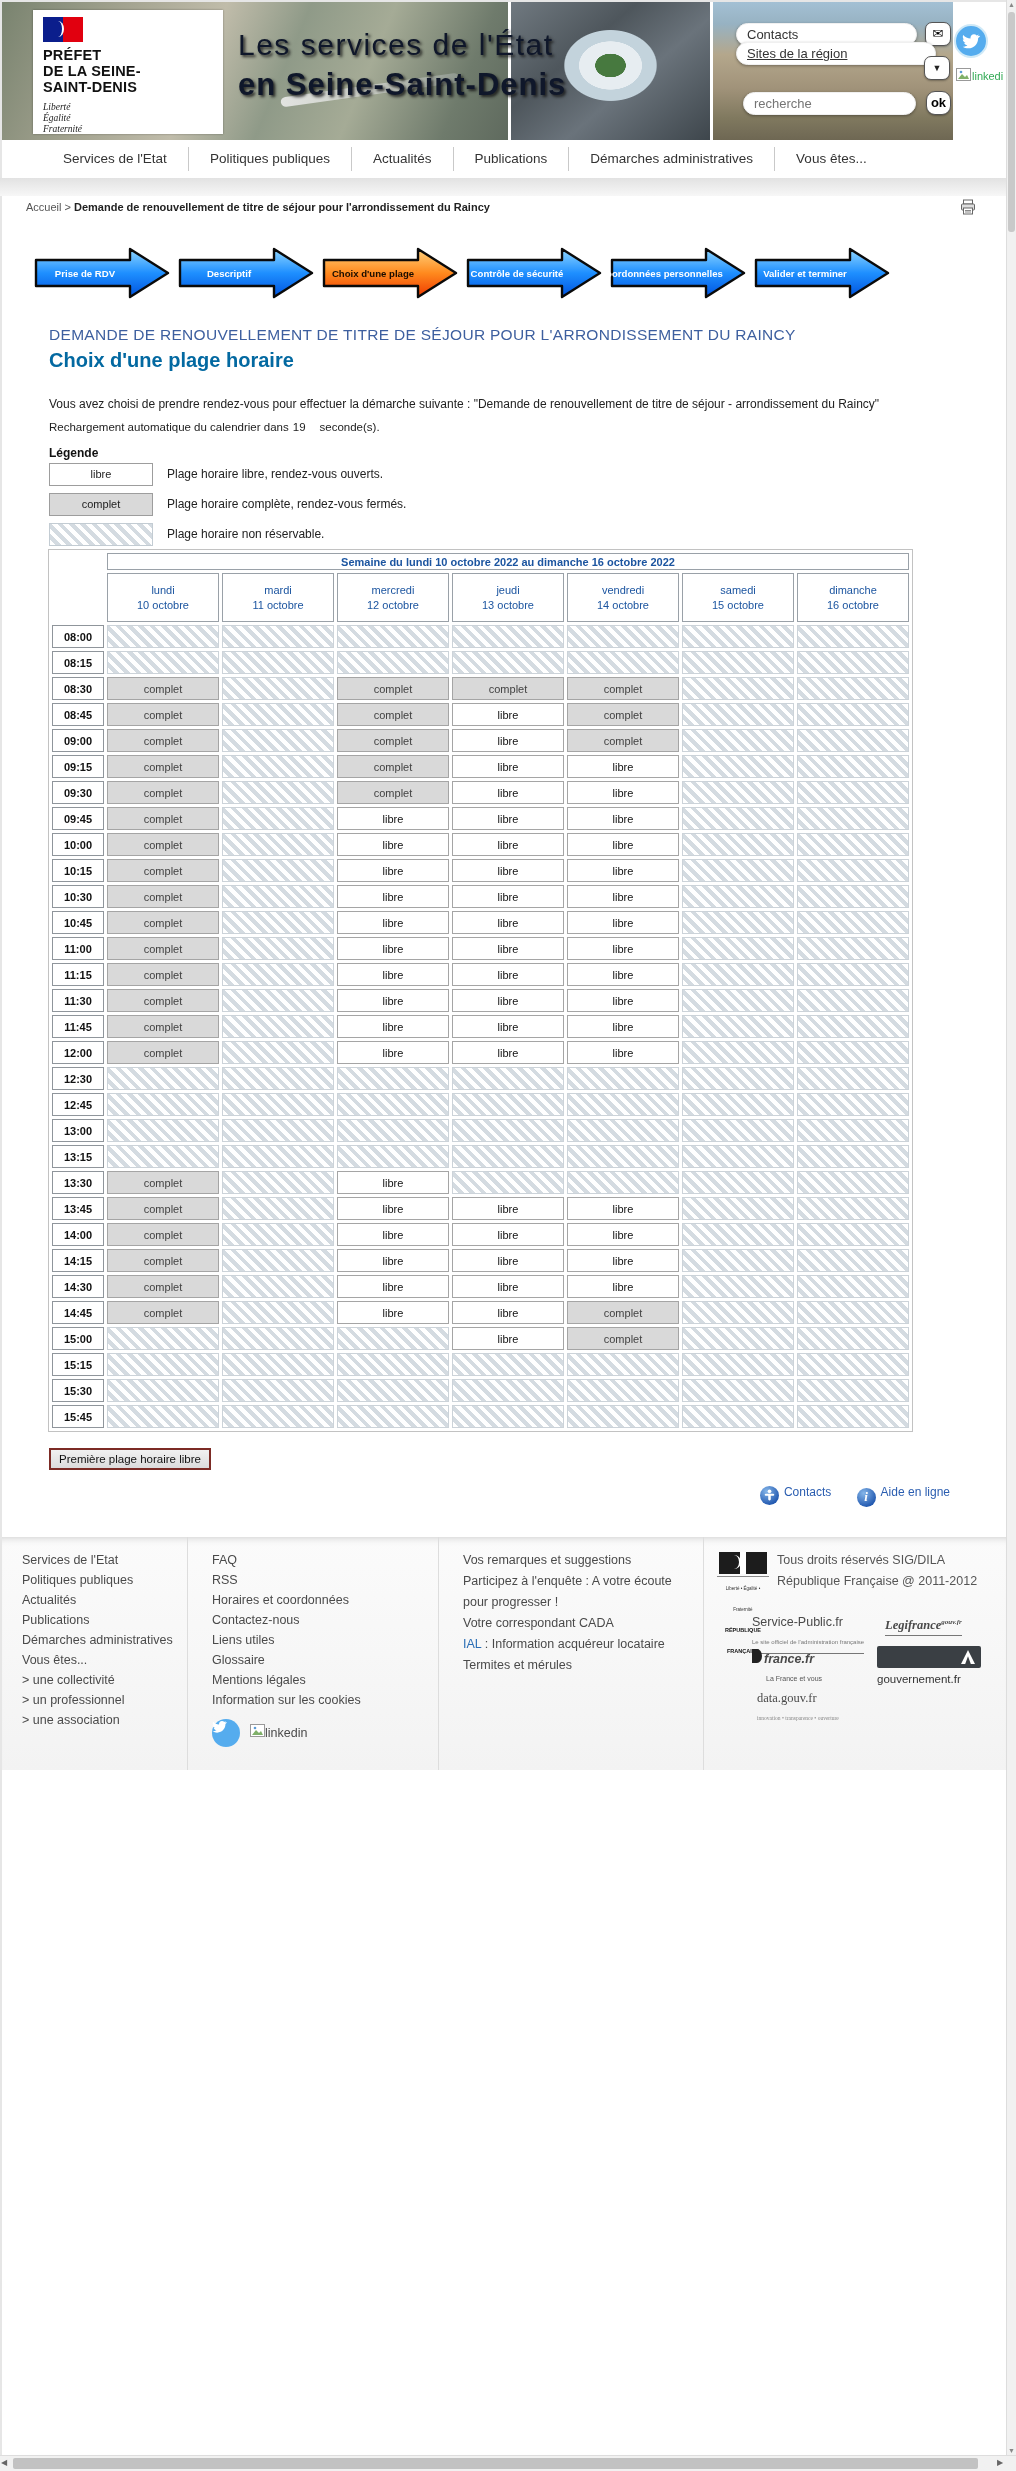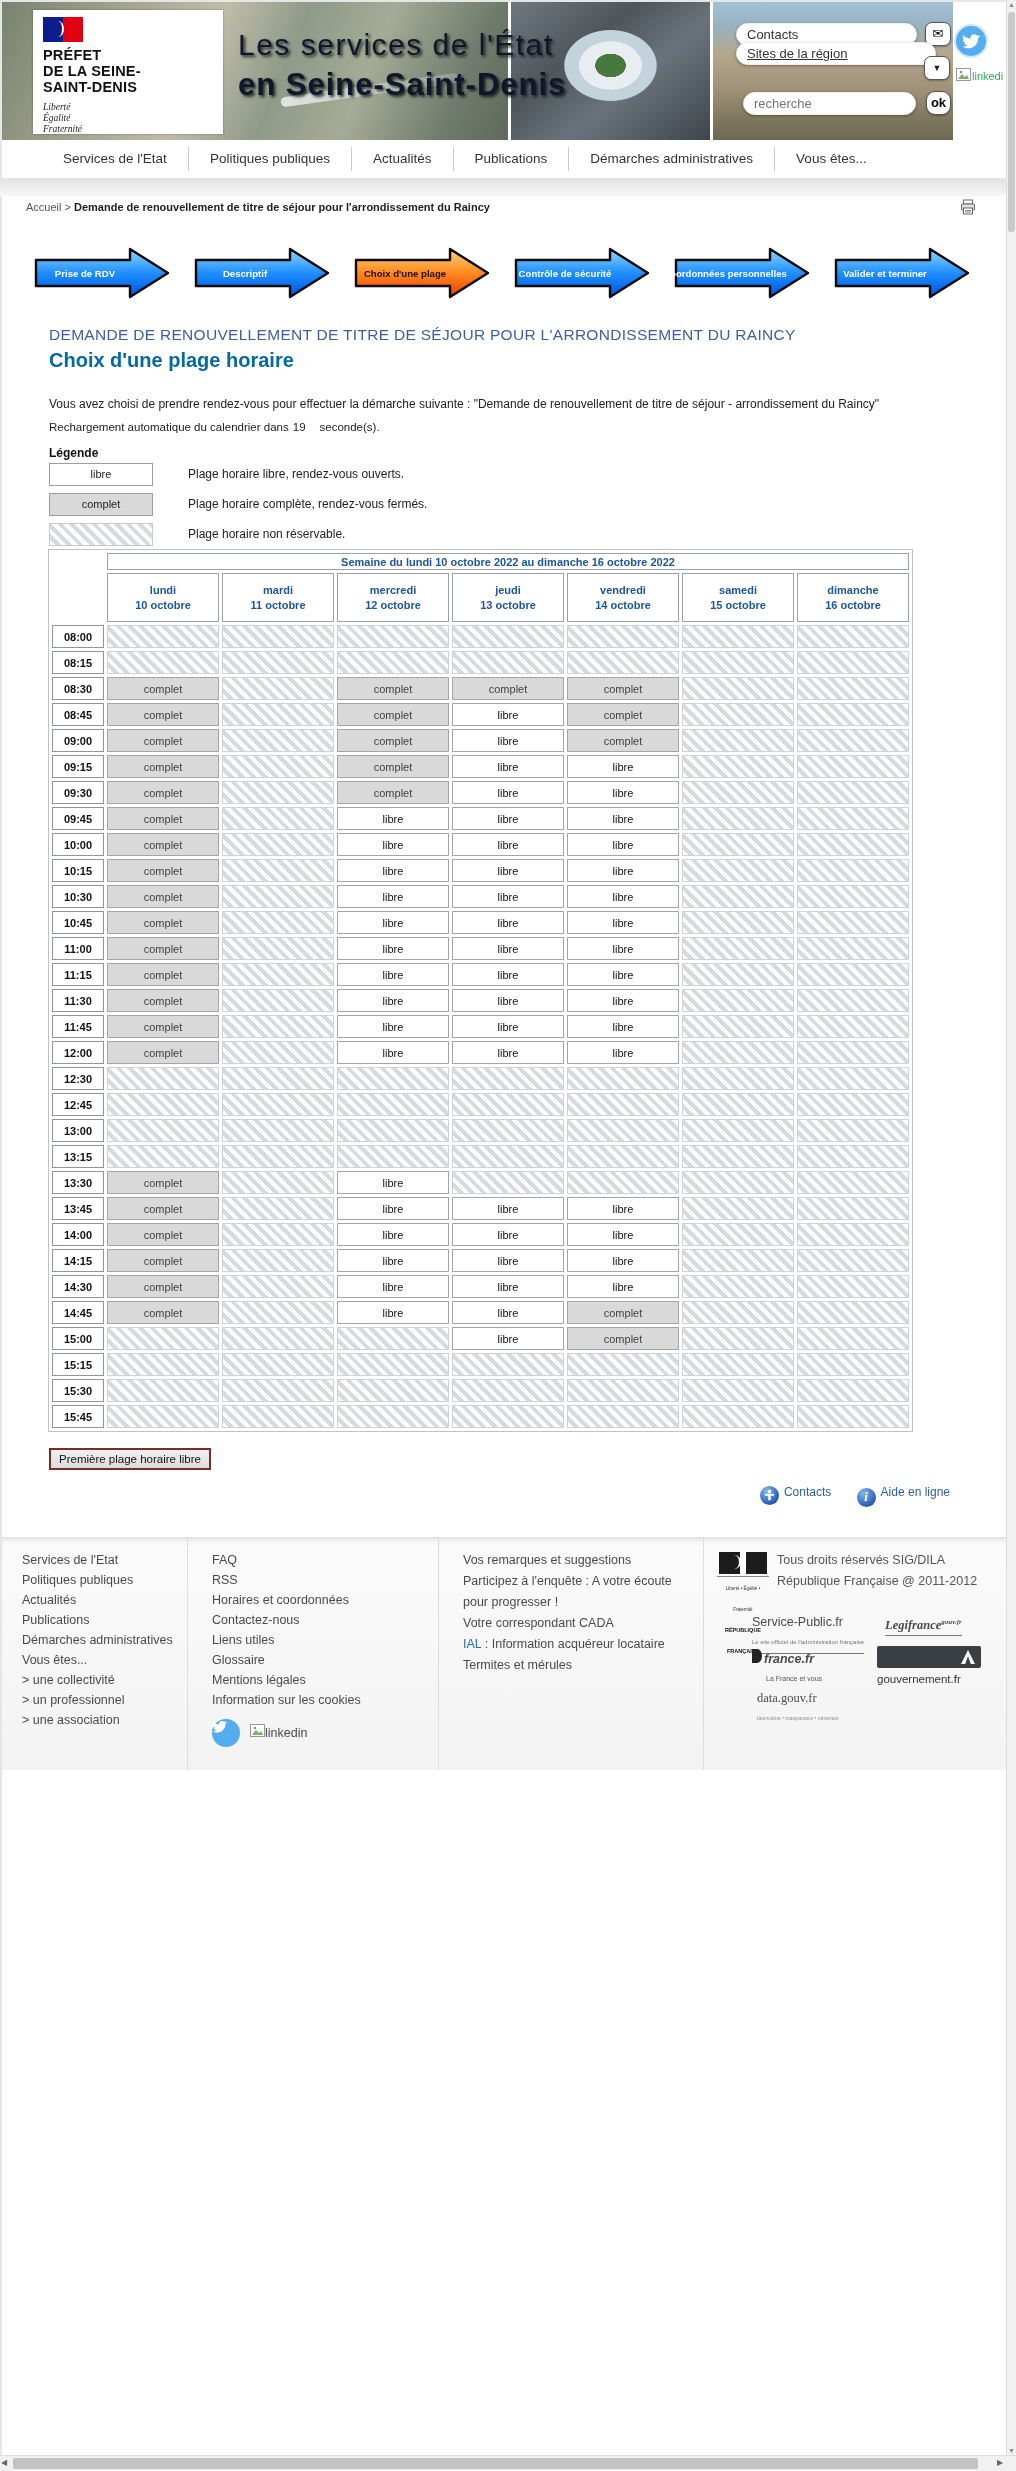--- a/index.html
+++ b/index.html
@@ -52,41 +52,41 @@
   .nav-item { font-size:13.5px; color:#333; text-decoration:none; padding:0 21px; line-height:24px; white-space:nowrap; }
   .nav-item + .nav-item { border-left:1px solid #c9c9c9; }
   .band { position:absolute; left:0; top:178px; width:1016px; height:18px; background:linear-gradient(180deg,#e2e2e2,#f7f7f7); }
 
   
   .main { position:absolute; left:2px; top:196px; width:1004px; height:1341px; background:#fff; }
   .breadcrumb { position:absolute; left:24px; top:5px; font-size:11px; color:#555; }
   .breadcrumb b { color:#222; font-weight:bold; }
   .printer { position:absolute; left:958px; top:3px; width:16px; height:16px; }
 
-  .steps-bar { position:absolute; left:30px; top:50px; display:flex; gap:20px; }
+  .steps-bar { position:absolute; left:30px; top:50px; display:flex; gap:4px; }
 
   .h1-title { position:absolute; left:47px; top:130px; font-size:15.5px; font-weight:400; color:#3d5f9f; letter-spacing:.3px; }
   .h2-title { position:absolute; left:47px; top:153px; font-size:20px; font-weight:bold; color:#0369a1; }
   .intro { position:absolute; left:47px; top:201px; font-size:12px; color:#222; }
   .reload { position:absolute; left:47px; top:225px; width:901px; text-align:left; font-size:11.5px; color:#222; }
   .reload .countdown { display:inline-block; margin:0 14px 0 4px; }
   .legend-title { position:absolute; left:47px; top:250px; font-size:12px; font-weight:bold; color:#111; }
   .legend-list { position:absolute; left:47px; top:266px; }
   .legend-row { display:flex; align-items:center; height:24px; margin-bottom:6px; }
   .lg-box { width:104px; height:23px; border:1px solid #9d9d9d; display:flex; align-items:center; justify-content:center; font-size:11px; color:#222; background:#fff; margin-right:14px; flex:none; }
   .lg-box.complet { background:#d9d9d9; }
   .hatch { background:repeating-linear-gradient(45deg,#ffffff 0 4px,#d4dbe1 4px 8px) !important; }
   .lg-box.hatch { border-color:#c3ccd3; }
-  .lg-text { font-size:12px; color:#222;margin-left:21px; }
+  .lg-text { font-size:12px; color:#222; }
 
   table.calendar { position:absolute; left:46px; top:353px; border-collapse:separate; border-spacing:3px; background:#fff; border:1px solid #c2c2c2; }
   table.calendar td { font-size:11px; text-align:center; vertical-align:middle; }
   td.blank { border:none; width:52px; }
   td.week-head { border:1px solid #9aa1a8; color:#1c55a0; font-weight:bold; height:17px; }
-  td.day-head { border:1px solid #9aa1a8; color:#1c55a0; font-weight:bold; width:112px; height:49px; line-height:15px; }
+  td.day-head { border:1px solid #9aa1a8; color:#1c55a0; font-weight:normal; width:112px; height:49px; line-height:15px; }
   td.time { border:1px solid #8f959b; font-weight:bold; height:23px; color:#111; }
   td.libre { border:1px solid #a5a5a5; background:#fff; color:#111; }
   td.complet { border:1px solid #a5a5a5; background:#d9d9d9; color:#424242; }
   td.na { border:1px solid #ccd3d9; }
 
   .first-free-btn { position:absolute; left:47px; top:1252px; font-size:11.5px; color:#111; padding:3px 8px; background:linear-gradient(#f1f1f1,#dcdcdc); border:2px solid #7c2b25; font-family:"Liberation Sans",sans-serif; }
   .bottom-links { position:absolute; left:47px; top:1289px; width:901px; text-align:right; font-size:12px; }
   .bottom-links a { color:#2a5db0; text-decoration:none; }
   .blue-badge { display:inline-flex; width:19px; height:19px; border-radius:50%; background:radial-gradient(circle at 35% 28%,#85b6e9,#1d54ad 78%); vertical-align:-5px; margin:0 5px 0 22px; align-items:center; justify-content:center; color:#fff; }
   .blue-badge .i-glyph { font-family:"Liberation Serif",serif; font-style:italic; font-weight:bold; font-size:13px; }

